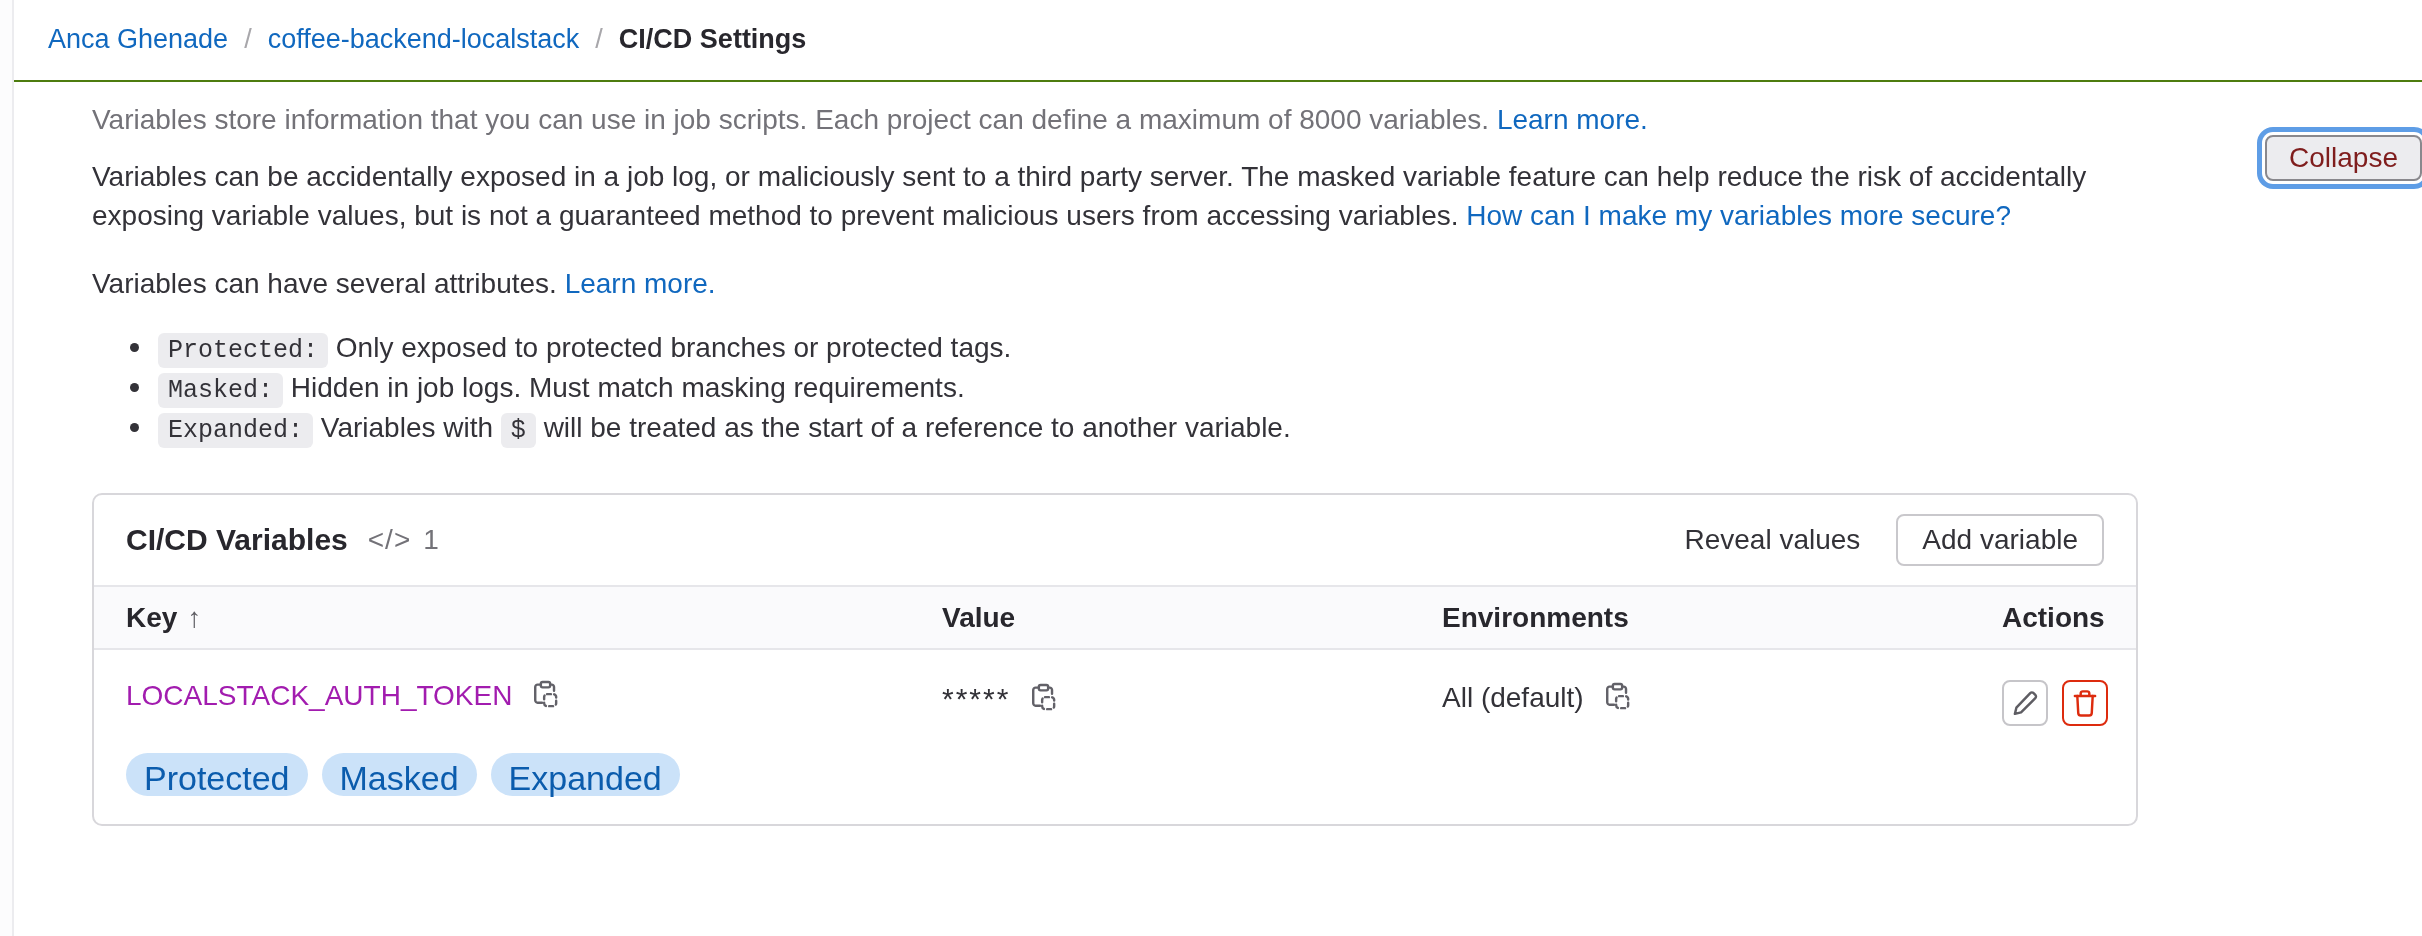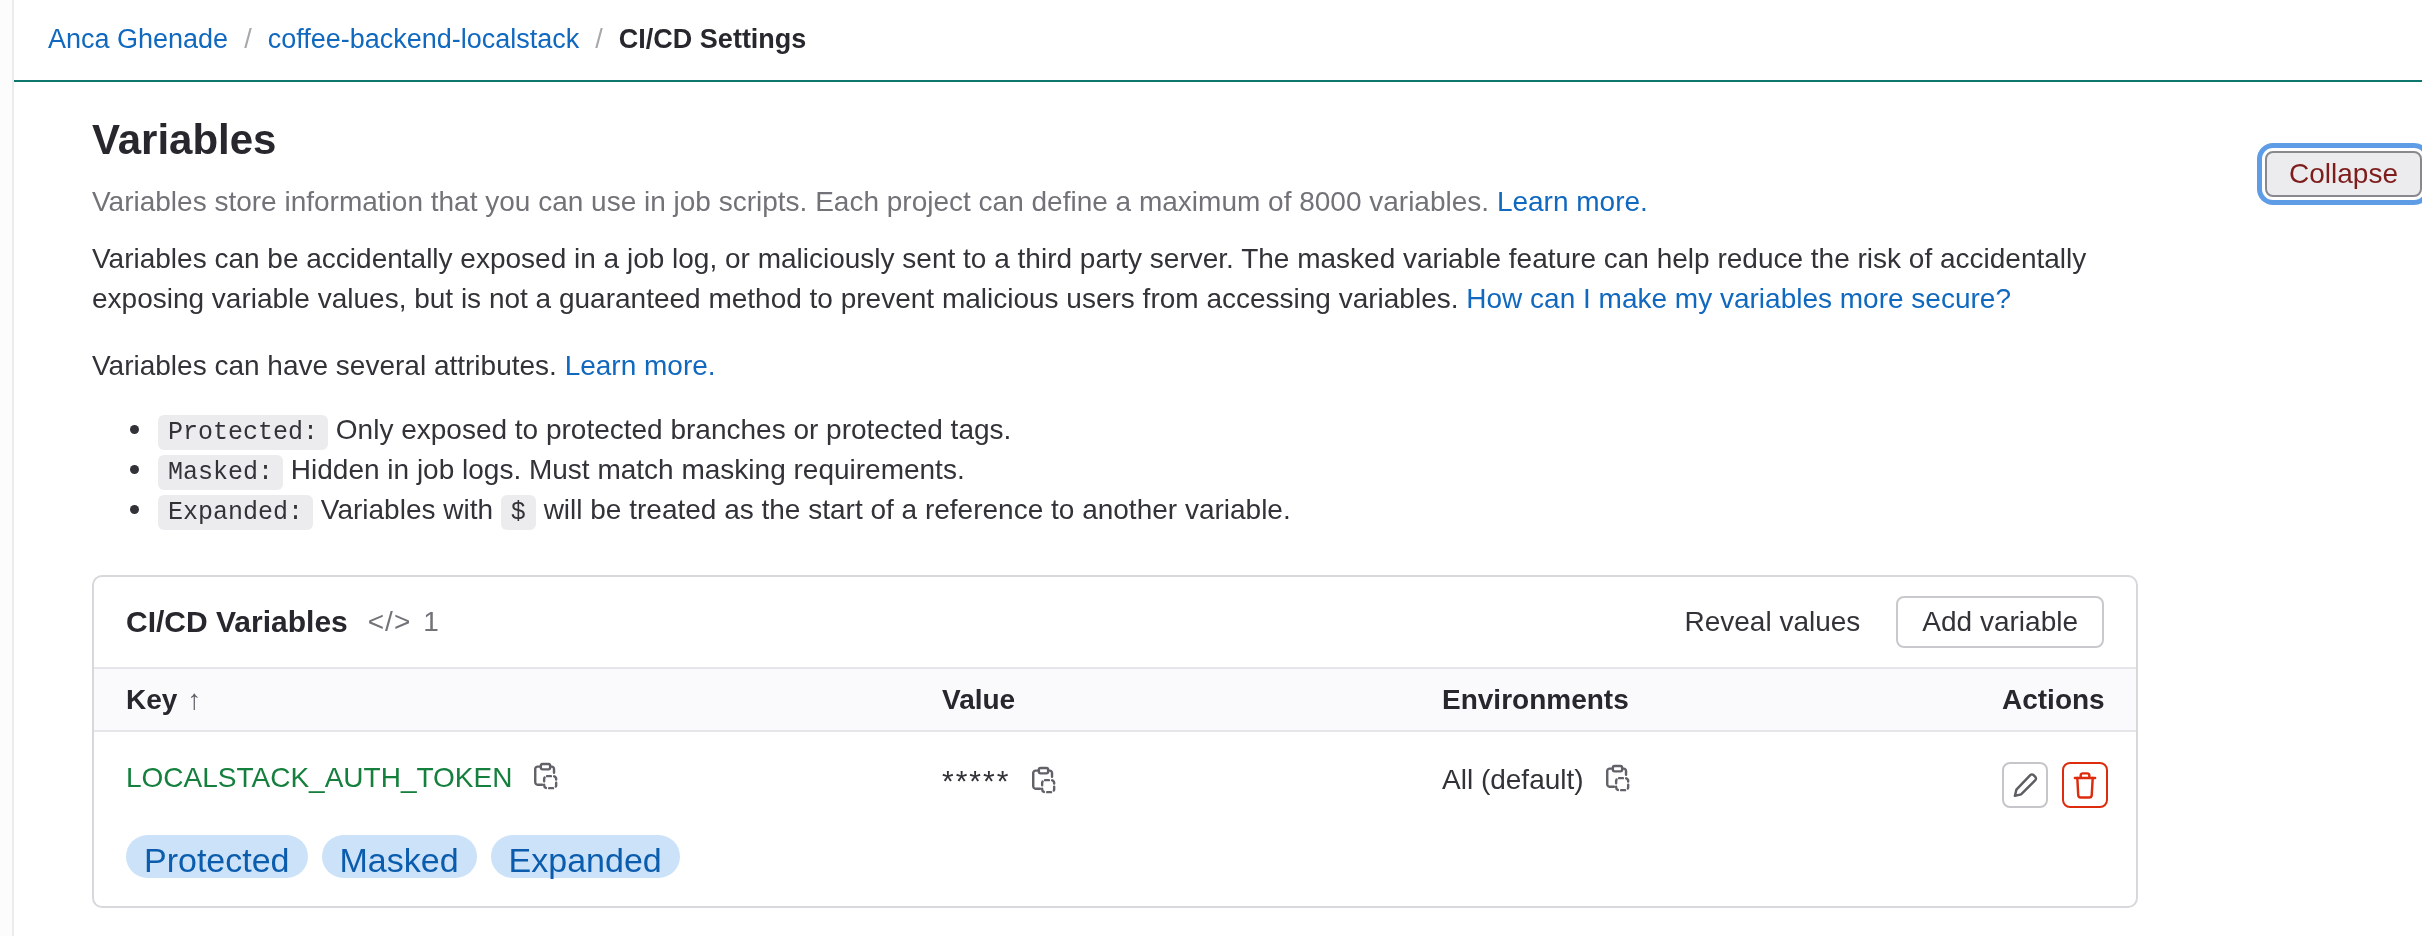--- a/index.html
+++ b/index.html
@@ -9,21 +9,21 @@
     font-size:28px; line-height:1.4; color:var(--text,#333238);
     position:relative; overflow:hidden;
   }
   a { text-decoration:none; color:var(--link,#1068bf); cursor:pointer; }
 
   
   .left-rail { position:absolute; left:0; top:0; bottom:0; width:14px;
     background:#fcfcfd; border-right:2px solid #ececef; z-index:5; }
 
   
-  .topbar { height:82px; border-bottom:2px solid #0f766e; display:flex;
+  .topbar { height:82px; border-bottom:2px solid #4d7c0f; display:flex;
     align-items:center; padding-left:48px; background:#fff; }
   .breadcrumb { display:flex; align-items:center; font-size:27px; color:#3a383f; }
   .breadcrumb .sep { margin:0 16px; color:#a8a7ab; }
   .breadcrumb .current { font-weight:bold; color:#28272d; }
 
   .main { position:relative; padding:0 92px; }
   .content-col { width:2046px; }
 
   h1.section-title { margin-top:34px; font-size:42px; font-weight:bold;
     color:#28272d; line-height:1.15; }
@@ -65,21 +65,21 @@
   .thead, .trow { display:grid; grid-template-columns:816px 500px 560px 1fr;
     padding:0 32px; }
   .thead { height:65px; align-items:center; background:var(--header-row-bg,#fafafc);
     border-top:2px solid #e6e6ea; border-bottom:2px solid #e6e6ea;
     font-weight:bold; font-size:28px; color:#28272d; }
   .th-actions { justify-self:end;text-align:right; }
   .sort-arrow { font-weight:normal; color:#5e5d63; margin-left:10px; font-size:28px; }
 
   .trow { padding-top:26px; padding-bottom:28px; align-items:start; }
   .key-line { display:flex; align-items:center; gap:18px; }
-  .key-name { font-size:28px; color:#15803d; }
+  .key-name { font-size:28px; color:#a21caf; }
   .var-desc { margin-top:6px; font-size:27px; color:var(--text-secondary,#737278); }
   .badges { display:flex; gap:14px; margin-top:14px; }
   .badge { background:var(--badge-bg,#cbe2f9); color:var(--badge-text,#0b5cad);
     font-size:34px; line-height:1; padding:8px 18px 1px; border-radius:999px;margin-top:24px; }
 
   .value-cell, .env-cell { display:flex; align-items:center; gap:18px; margin-top:2px; }
   .masked-value { font-size:30px; letter-spacing:2px; }
 
   .copy-btn { background:none; border:none; padding:0; color:#626168;
     cursor:pointer; display:inline-flex; }
@@ -104,21 +104,20 @@
     <a>coffee-backend-localstack</a>
     <span class="sep">/</span>
     <span class="current">CI/CD Settings</span>
   </nav>
 </header>
 
 <main class="main">
   <button class="collapse-btn">Collapse</button>
 
   <div class="content-col">
-    <h1 class="section-title">Variables</h1>
 
     <p class="intro">
       <span>Variables store information that you can use in job scripts. Each project can define a maximum of 8000 variables.</span>
       <a>Learn more.</a>
     </p>
 
     <p class="warning">
       <span>Variables can be accidentally exposed in a job log, or maliciously sent to a third party server. The masked variable feature can help reduce the risk of accidentally exposing variable values, but is not a guaranteed method to prevent malicious users from accessing variables.</span>
       <a>How can I make my variables more secure?</a>
     </p>

